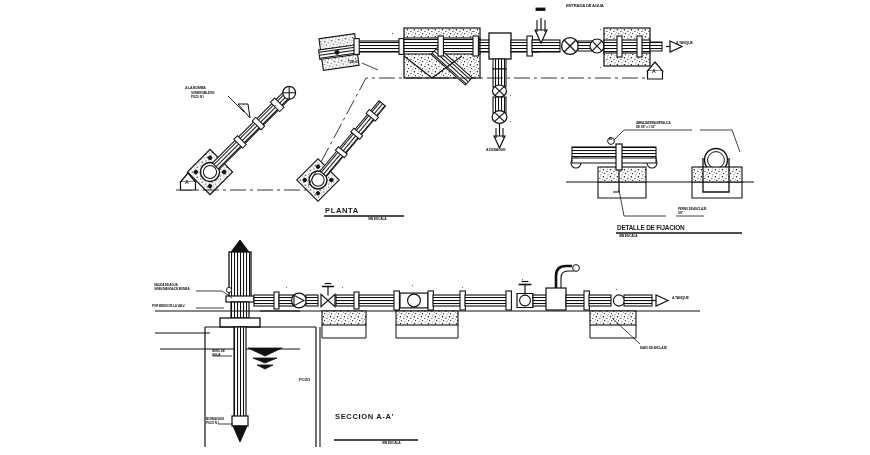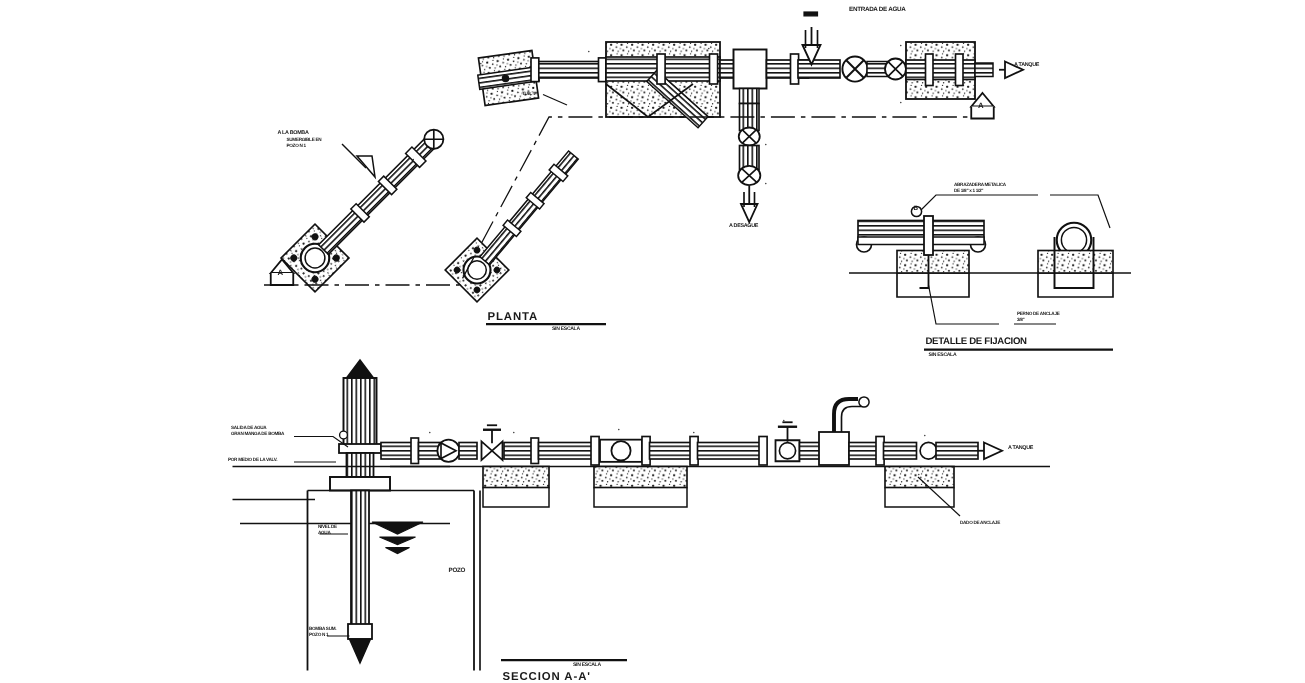--- a/index.html
+++ b/index.html
@@ -355,21 +355,21 @@
 GRAN MANGA DE BOMBA</div>
 <div class="lbl t3" style="left:152px;top:304px;">POR MEDIO DE LA VALV.</div>
 <div class="lbl t3" style="left:212px;top:350px;width:40px;white-space:pre-line;line-height:1.15;">NIVEL DE
 AGUA</div>
 <div class="lbl t4" style="left:299px;top:377px;">POZO</div>
 <div class="lbl t3" style="left:206px;top:418px;width:44px;white-space:pre-line;line-height:1.15;">BOMBA SUM.
 POZO N 1</div>
 <div class="lbl t3" style="left:640px;top:346px;">DADO DE ANCLAJE</div>
 <div class="lbl t35" style="left:672px;top:296px;">A TANQUE</div>
 
-<div class="lbl ttl" style="left:335px;top:446px;">SECCION   A-A'</div>
+<div class="lbl ttl" style="left:335px;top:412px;">SECCION   A-A'</div>
 <div class="lbl sub" style="left:382px;top:441px;">SIN ESCALA</div>
 
 <div class="lbl t3" style="left:275px;top:104px;">•</div>
 <div class="lbl t3" style="left:320px;top:40px;">•</div>
 <div class="lbl t3" style="left:392px;top:32px;">•</div>
 <div class="lbl t3" style="left:472px;top:30px;">•</div>
 <div class="lbl t3" style="left:600px;top:28px;">•</div>
 <div class="lbl t3" style="left:600px;top:66px;">•</div>
 <div class="lbl t3" style="left:510px;top:94px;">•</div>
 <div class="lbl t3" style="left:510px;top:120px;">•</div>

